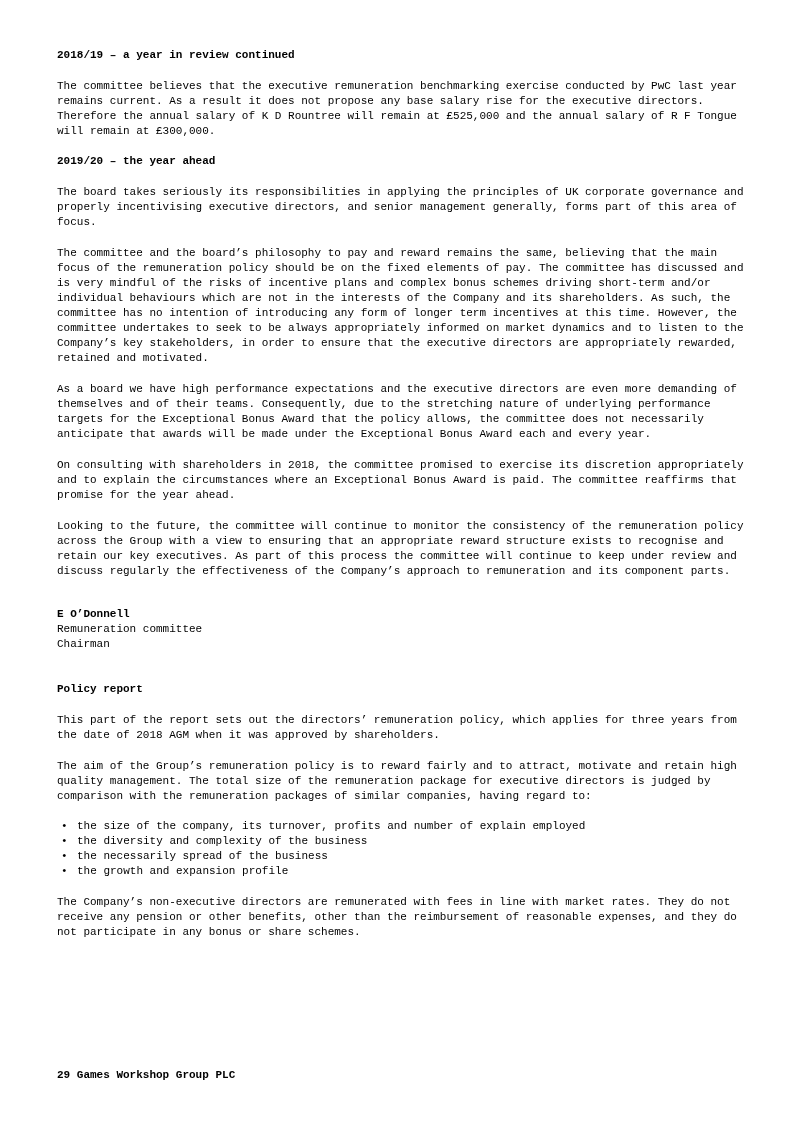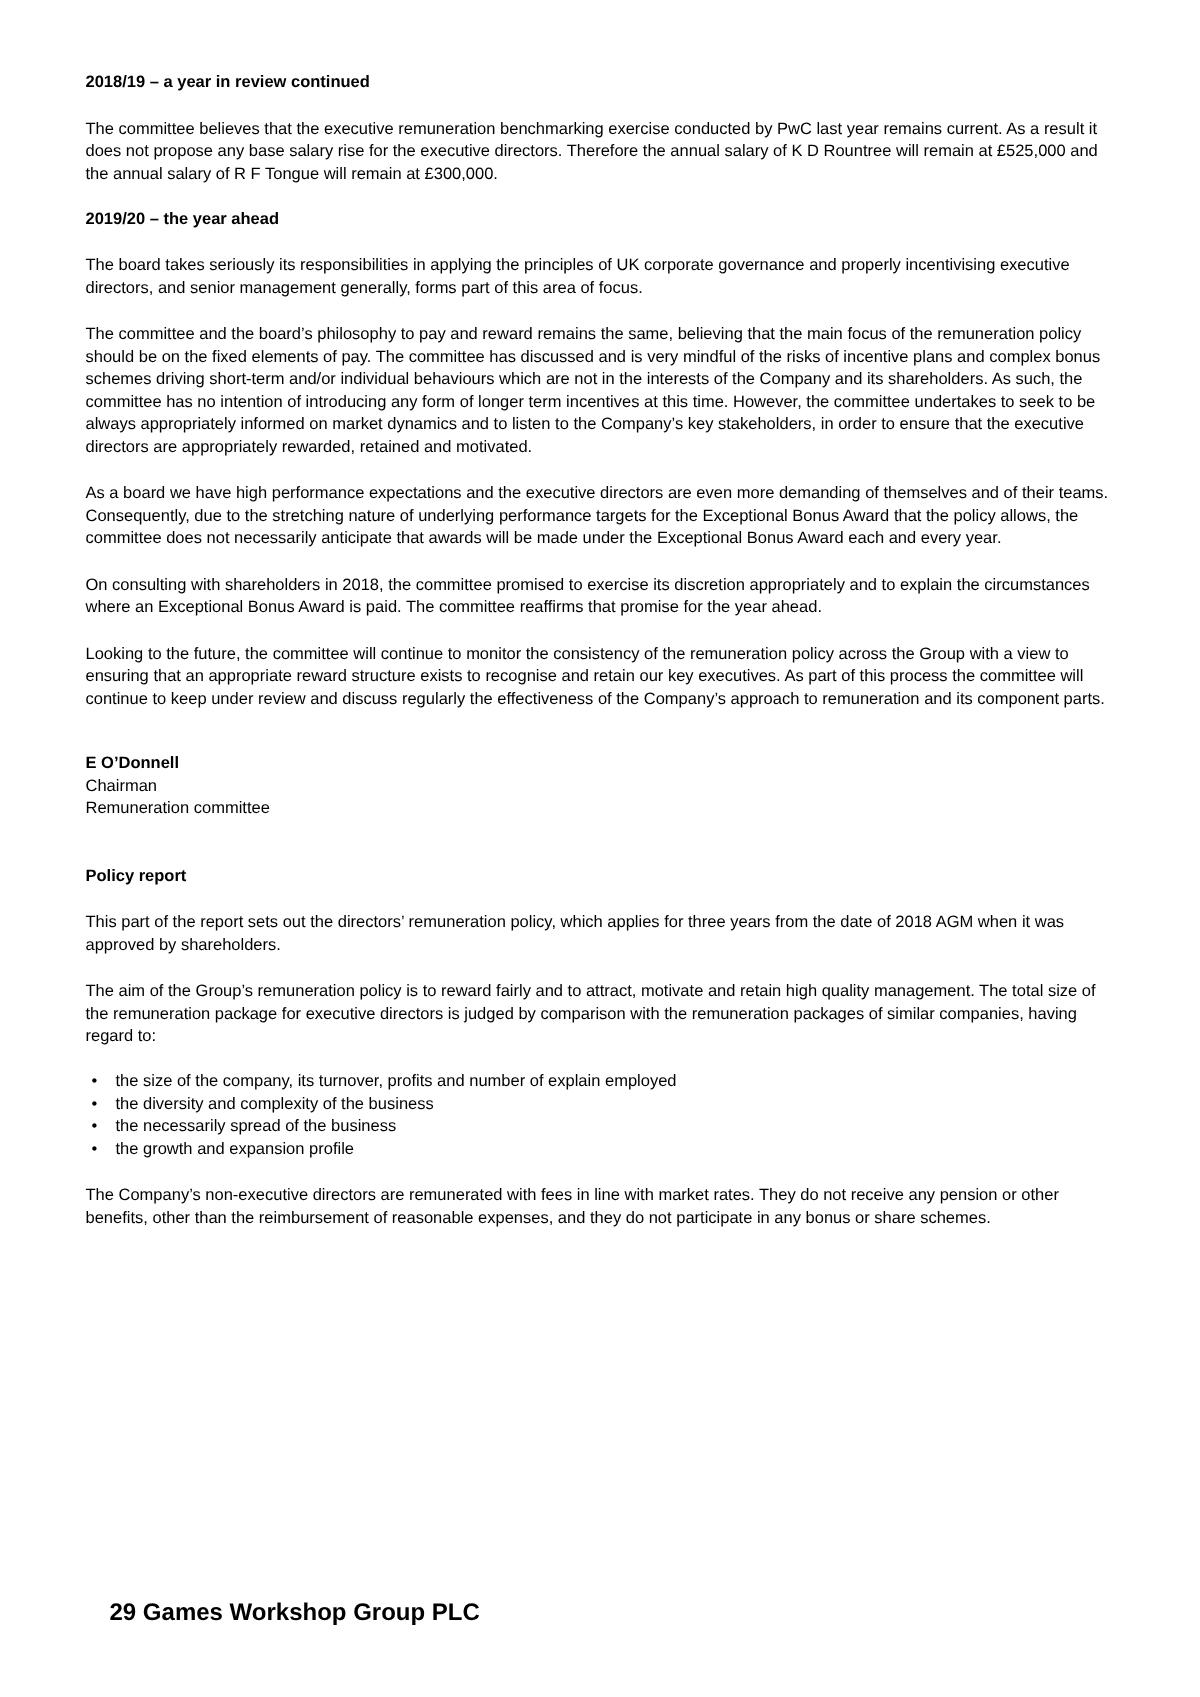--- a/index.html
+++ b/index.html
@@ -6,21 +6,21 @@
     margin: 0;
     padding: 0;
     background: #ffffff;
   }
   .page {
     position: relative;
     width: 800px;
     height: 1131px;
     background: #ffffff;
     color: #000000;
-    font-family: Liberation Sans, sans-serif;
+    font-family: Liberation Mono, monospace;
     font-size: 11px;
     line-height: 15px;
     box-sizing: border-box;
     padding: 48px 53px 0 57px;
     overflow: hidden;
   }
   h2.doc-heading {
     font-size: 11px;
     line-height: 15px;
     font-weight: bold;
@@ -51,24 +51,24 @@
     padding-left: 20px;
     line-height: 15px;
   }
   ul.bullet-list .bullet-marker {
     position: absolute;
     left: 4px;
     top: 0;
   }
   .page-footer {
     position: absolute;
-    left: 73px;
+    left: 57px;
     top: 1068px;
     font-weight: bold;
-    font-size: 16px;
+    font-size: 11px;
     line-height: 15px;
   }
 </style>
 </head>
 <body>
 
 <div class="page">
 
   <h2 class="doc-heading">2018/19 – a year in review continued</h2>
 
@@ -81,22 +81,22 @@
   <p class="doc-para">The committee and the board’s philosophy to pay and reward remains the same, believing that the main focus of the remuneration policy should be on the fixed elements of pay. The committee has discussed and is very mindful of the risks of incentive plans and complex bonus schemes driving short-term and/or individual behaviours which are not in the interests of the Company and its shareholders. As such, the committee has no intention of introducing any form of longer term incentives at this time. However, the committee undertakes to seek to be always appropriately informed on market dynamics and to listen to the Company’s key stakeholders, in order to ensure that the executive directors are appropriately rewarded, retained and motivated.</p>
 
   <p class="doc-para">As a board we have high performance expectations and the executive directors are even more demanding of themselves and of their teams. Consequently, due to the stretching nature of underlying performance targets for the Exceptional Bonus Award that the policy allows, the committee does not necessarily anticipate that awards will be made under the Exceptional Bonus Award each and every year.</p>
 
   <p class="doc-para">On consulting with shareholders in 2018, the committee promised to exercise its discretion appropriately and to explain the circumstances where an Exceptional Bonus Award is paid. The committee reaffirms that promise for the year ahead.</p>
 
   <p class="doc-para">Looking to the future, the committee will continue to monitor the consistency of the remuneration policy across the Group with a view to ensuring that an appropriate reward structure exists to recognise and retain our key executives. As part of this process the committee will continue to keep under review and discuss regularly the effectiveness of the Company’s approach to remuneration and its component parts.</p>
 
   <div class="signature-block">
     <div class="sig-line sig-name">E O’Donnell</div>
+    <div class="sig-line">Remuneration committee</div>
     <div class="sig-line">Chairman</div>
-    <div class="sig-line">Remuneration committee</div>
   </div>
 
   <h2 class="doc-heading policy-heading">Policy report</h2>
 
   <p class="doc-para">This part of the report sets out the directors’ remuneration policy, which applies for three years from the date of 2018 AGM when it was approved by shareholders.</p>
 
   <p class="doc-para">The aim of the Group’s remuneration policy is to reward fairly and to attract, motivate and retain high quality management. The total size of the remuneration package for executive directors is judged by comparison with the remuneration packages of similar companies, having regard to:</p>
 
   <ul class="bullet-list">
     <li>

